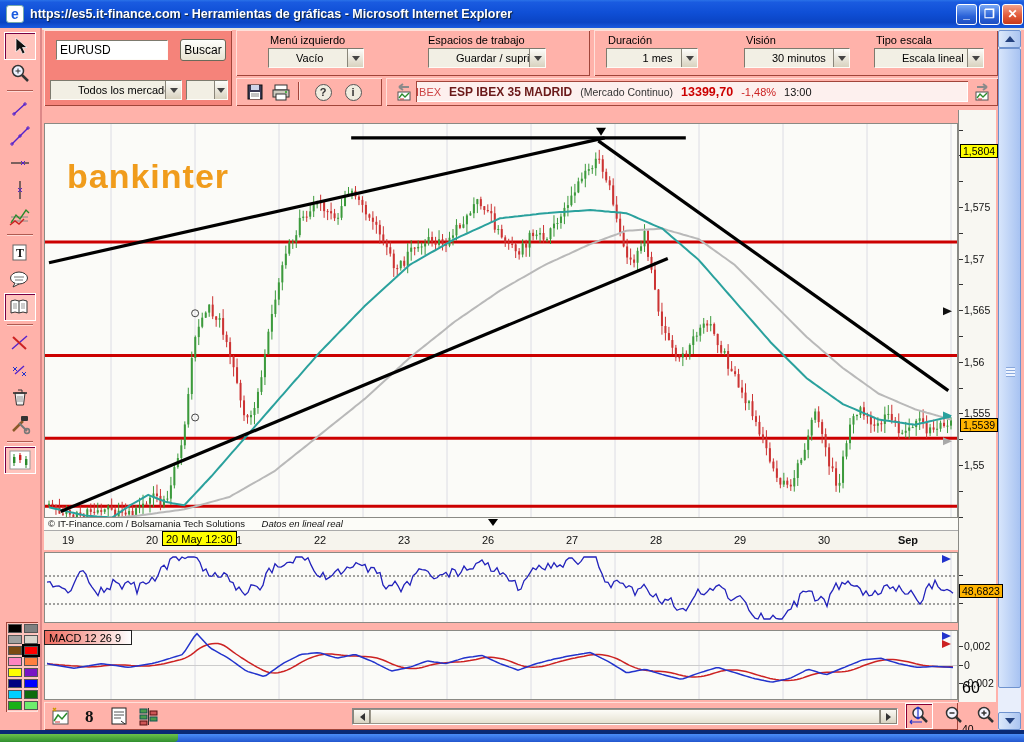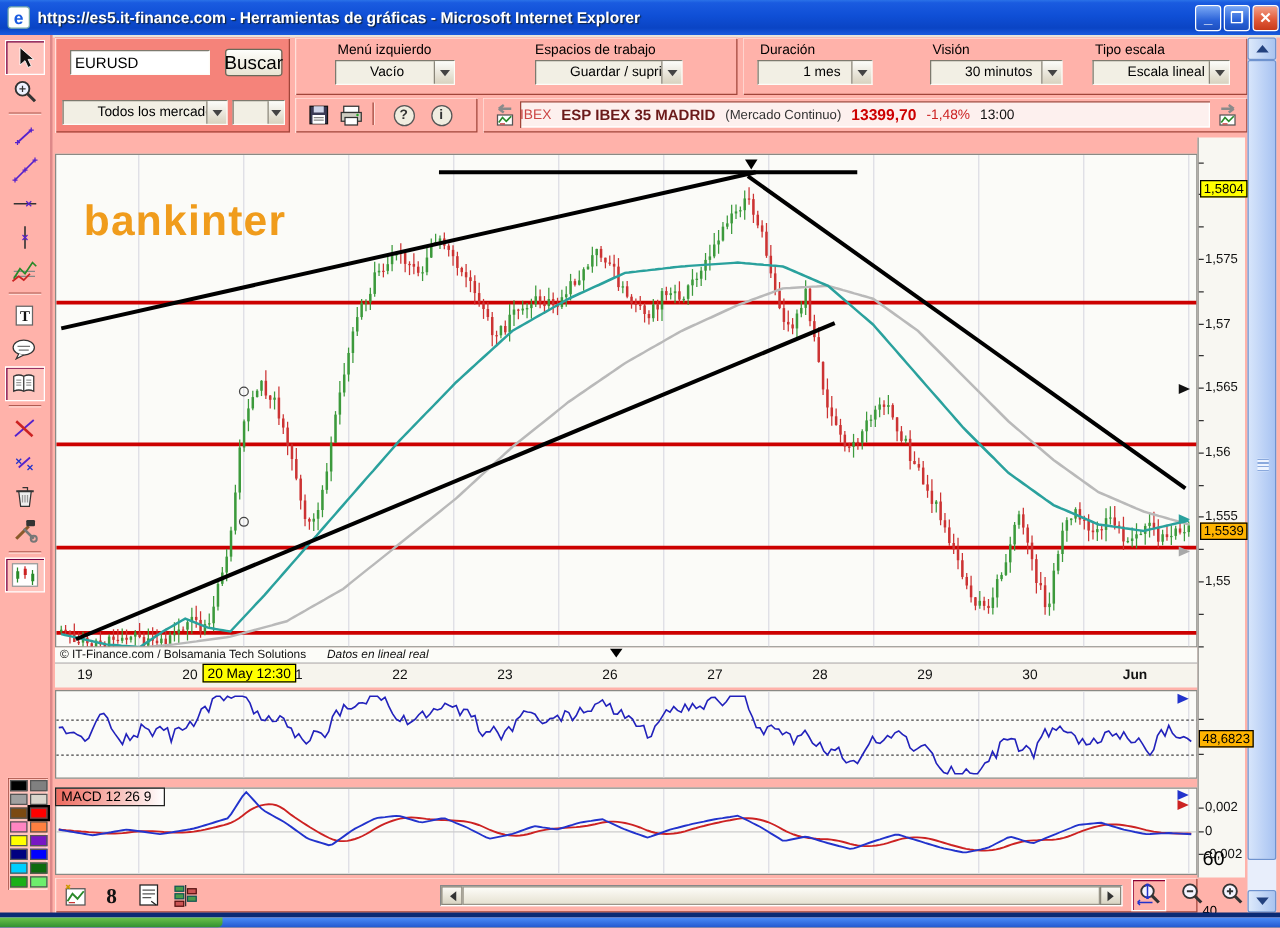--- a/index.html
+++ b/index.html
@@ -22,21 +22,21 @@
   .panel{position:absolute;background:#ffb2aa;}
   .deep{background:#f5837a;}
   .lbl{position:absolute;font-size:11px;color:#000;white-space:nowrap;}
   .dd{position:absolute;height:20px;background:#f2efe4;border:1px solid;
       border-color:#7d7a6e #fdfcf7 #fdfcf7 #7d7a6e;font-size:11px;display:flex;align-items:center;padding-left:23px;}
   .dd .dtxt{flex:1;padding-left:4px;white-space:nowrap;overflow:hidden;}
   .dd .dbtn{width:16px;height:100%;background:linear-gradient(180deg,#fdfdfa,#d8d2bf);
       border-left:1px solid #8a867a;display:flex;align-items:center;justify-content:center;}
   .dd .dbtn::after{content:"";border:4px solid transparent;border-top:5px solid #444;margin-top:4px;}
   .btn{position:absolute;background:linear-gradient(180deg,#fefefb,#e8e4d3);border:1px solid #6a6a5a;
-      border-radius:3px;font-size:15px;text-align:center;}
+      border-radius:3px;font-size:12px;text-align:center;}
   .input{position:absolute;background:#fff;border:1px solid;border-color:#7d7a6e #fdfcf7 #fdfcf7 #7d7a6e;
       font-size:12px;padding:2px 3px;font-family:"Liberation Sans",sans-serif;}
   .cir{width:17px;height:17px;border:1px solid #555;border-radius:50%;background:#f0ede0;
       font-size:11px;font-weight:bold;text-align:center;line-height:15px;color:#333;}
   .ibtn{display:flex;align-items:center;justify-content:center;}
   
   #sidebar{position:absolute;left:0;top:28px;width:42px;height:705px;background:#ffb2aa;
      border-right:2px solid #d88; padding-top:4px;}
   .tool{width:30px;height:26px;margin:1px auto;display:flex;align-items:center;justify-content:center;}
   .tool.sel{box-shadow:inset 1px 1px 0 #704,0 0 0 1px #fff;background:#ffc4bd;}
@@ -897,21 +897,21 @@
       <div class="xlab" style="left: 7px;">19</div>
       <div class="xlab" style="left: 91px;">20</div>
       <div class="xlab" style="left: 175px;">21</div>
       <div class="xlab" style="left: 259px;">22</div>
       <div class="xlab" style="left: 343px;">23</div>
       <div class="xlab" style="left: 427px;">26</div>
       <div class="xlab" style="left: 511px;">27</div>
       <div class="xlab" style="left: 595px;">28</div>
       <div class="xlab" style="left: 679px;">29</div>
       <div class="xlab" style="left: 763px;">30</div>
-      <div class="xlab" style="left: 847px; font-weight: bold;">Jun</div>
+      <div class="xlab" style="left: 847px; font-weight: bold;">Sep</div>
       <div style="left: 118px; top: 0px; background: rgb(255, 255, 0); border: 1px solid rgb(0, 0, 0); font-size: 11px; padding: 0px 3px; position: absolute; height: 15px; line-height: 14px;">20 May 12:30</div>
     </div>
 
   <div id="axiscol">
       <div style="left: 0px; top: 19.6px; position: absolute; width: 4px; height: 1px; background: rgb(51, 51, 51);"></div>
       <div style="left: 0px; top: 45.4px; position: absolute; width: 4px; height: 1px; background: rgb(51, 51, 51);"></div>
       <div style="left: 0px; top: 71.2px; position: absolute; width: 4px; height: 1px; background: rgb(51, 51, 51);"></div>
       <div style="left: 0px; top: 97px; position: absolute; width: 4px; height: 1px; background: rgb(51, 51, 51);"></div>
       <div style="left: 0px; top: 122.8px; position: absolute; width: 4px; height: 1px; background: rgb(51, 51, 51);"></div>
       <div style="left: 0px; top: 148.6px; position: absolute; width: 4px; height: 1px; background: rgb(51, 51, 51);"></div>

